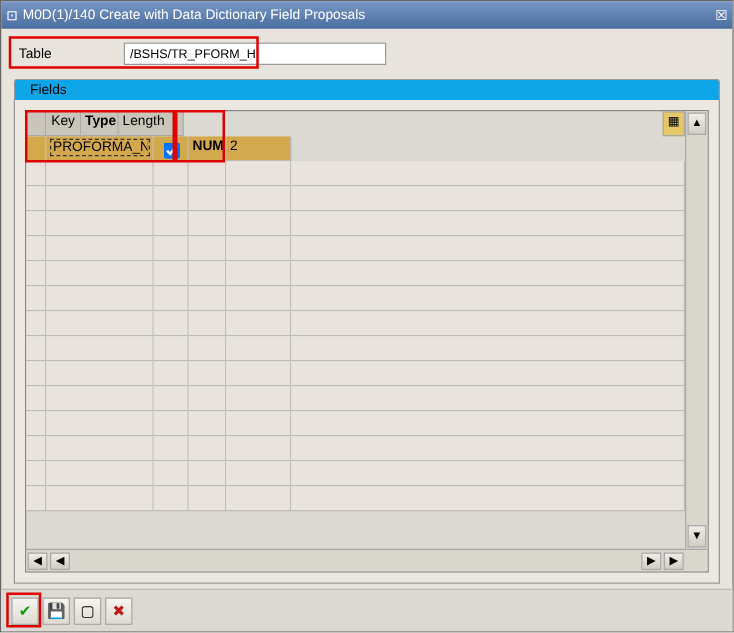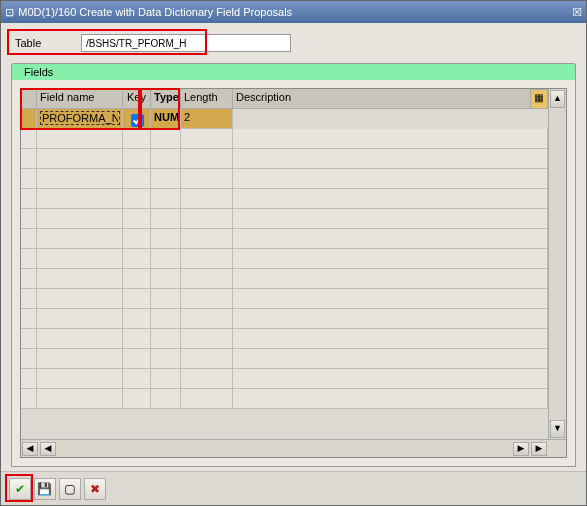--- a/index.html
+++ b/index.html
@@ -32,21 +32,21 @@
   .titlebar .spacer { flex: 1; }
   .content {
     flex: 1;
     padding: 8px 10px 4px 10px;
     display: flex;
     flex-direction: column;
   }
   .table-row {
     display: flex;
     align-items: center;
-    gap: 10px;
+    gap: 28px;
     padding: 4px 0 8px 0;
   }
   .hl-red {
     border: 2px solid #e00000;
     position: absolute;
     pointer-events: none;
   }
   .label {
     padding: 2px 4px;
   }
@@ -59,21 +59,21 @@
     font-size: 10px;
   }
   .fields-area {
     margin-top: 4px;
     flex: 1;
     display: flex;
     flex-direction: column;
   }
   .tab {
     display: inline-block;
-    background: #86efac;
+    background: #0ea5e9;
     border: 1px solid #999;
     border-bottom: none;
     padding: 2px 12px;
     font-size: 11px;
     border-radius: 3px 3px 0 0;
     position: relative;
     z-index: 2;
   }
   .panel {
     border: 1px solid #999;
@@ -207,46 +207,44 @@
     font-size: 12px;
   }
   .relwrap { position: relative; }
 </style>
 </head>
 <body>
 
 <div class="window">
   <div class="titlebar">
     <span class="icon">⊡</span>
-    <span>M0D(1)/160 Create with Data Dictionary Field Proposals</span>
+    <span>M0D(1)/140 Create with Data Dictionary Field Proposals</span>
     <span class="spacer"></span>
     <span style="cursor:pointer;">☒</span>
   </div>
 
   <div class="content relwrap">
 
     <div class="table-row relwrap" style="height:28px;">
       <span class="label" style="width:60px;">Table</span>
       <input class="input-field" style="width: 210px;" value="/BSHS/TR_PFORM_H">
       <div class="hl-red" style="left:-4px; top:-2px; width:200px; height:26px;"></div>
     </div>
 
     <div class="fields-area">
       <span class="tab">Fields</span>
       <div class="panel relwrap">
         <div class="grid-wrap">
           <div class="grid-main">
             <div class="grid-left">
               <div class="grid-header">
                 <div class="cell col-sel"></div>
-                <div class="cell col-field">Field name</div>
                 <div class="cell col-key">Key</div>
                 <div class="cell col-type">Type</div>
                 <div class="cell col-len">Length</div>
-                <div class="cell col-desc">Description</div>
               </div>
               <div class="grid-body relwrap" id="grid-body">
 
               <div class="grid-row selected">
                     <div class="cell col-sel"></div>
                     <div class="cell col-field"><input class="field-input" value="PROFORMA_NR" style=""></div>
                     <div class="cell col-key"><input type="checkbox" class="checkbox" checked="" style=""></div>
                     <div class="cell col-type">NUMC</div>
                     <div class="cell col-len">2</div>
                   </div>

